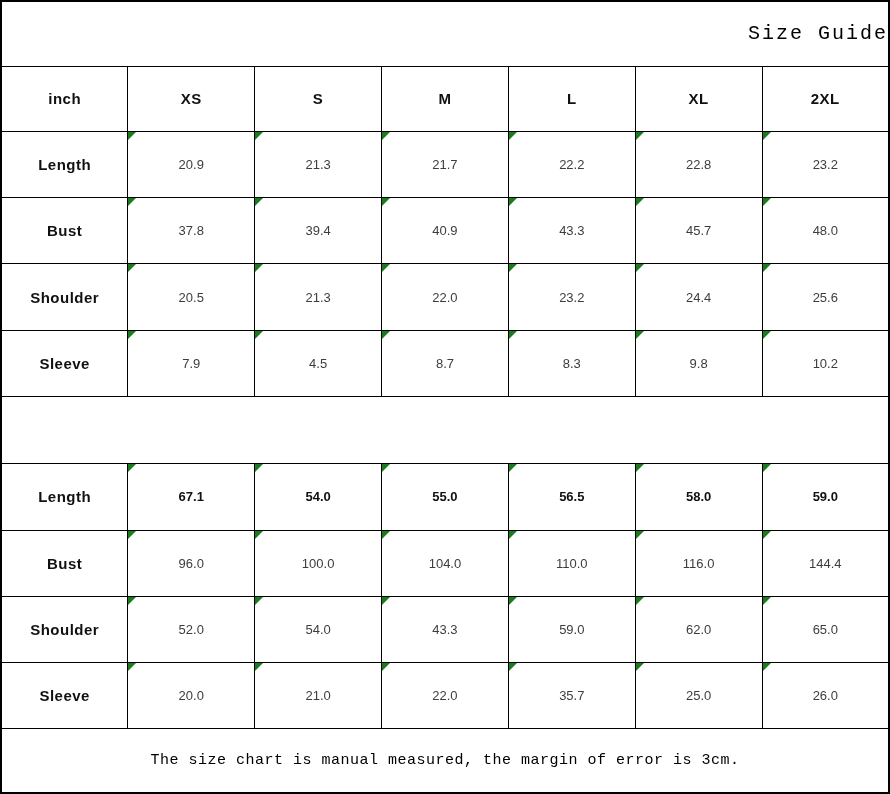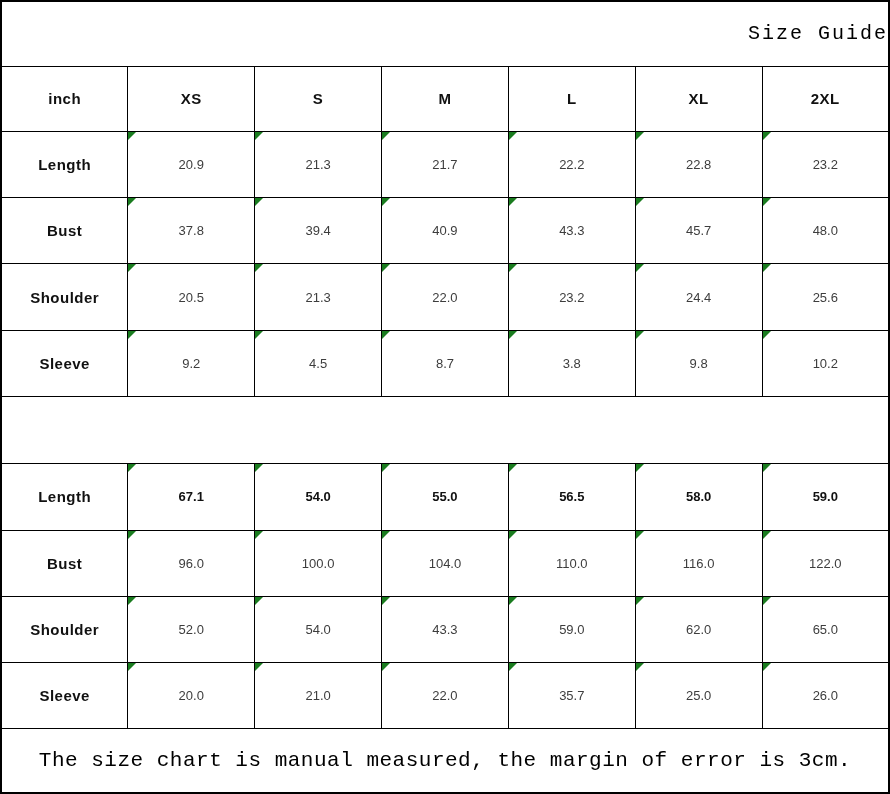--- a/index.html
+++ b/index.html
@@ -45,21 +45,21 @@
   .bold-row .value-cell{font-weight:bold;color:var(--header-text);}
   .marker{
     position:absolute;top:0;left:0;width:0;height:0;
     border-top:8px solid var(--marker);
     border-right:8px solid transparent;
   }
   .spacer-row td{height:62px;}
   .footer-row td{
     height:59px;
     font-family:"Liberation Mono","DejaVu Sans Mono",monospace;
-    font-size:21px;color:#000;letter-spacing:0.5px;
+    font-size:15px;color:#000;letter-spacing:0.5px;
   }
 </style>
 </head>
 <body>
 
 <div class="page">
   <table class="size-guide">
     <tbody id="table-body">
       <tr class="title-row">
         <td colspan="7">Size Guide</td>
@@ -95,24 +95,24 @@
           <td class="label-cell">Shoulder</td>
           <td class="value-cell"><span class="marker"></span><span>20.5</span></td>
           <td class="value-cell"><span class="marker"></span><span>21.3</span></td>
           <td class="value-cell"><span class="marker"></span><span>22.0</span></td>
           <td class="value-cell"><span class="marker"></span><span>23.2</span></td>
           <td class="value-cell"><span class="marker"></span><span>24.4</span></td>
           <td class="value-cell"><span class="marker"></span><span>25.6</span></td>
         </tr>
         <tr class="data-row">
           <td class="label-cell">Sleeve</td>
-          <td class="value-cell"><span class="marker"></span><span>9.2</span></td>
+          <td class="value-cell"><span class="marker"></span><span>7.9</span></td>
           <td class="value-cell"><span class="marker"></span><span>4.5</span></td>
           <td class="value-cell"><span class="marker"></span><span>8.7</span></td>
-          <td class="value-cell"><span class="marker"></span><span>3.8</span></td>
+          <td class="value-cell"><span class="marker"></span><span>8.3</span></td>
           <td class="value-cell"><span class="marker"></span><span>9.8</span></td>
           <td class="value-cell"><span class="marker"></span><span>10.2</span></td>
         </tr>
         <tr class="spacer-row">
           <td colspan="7"></td>
         </tr>
         <tr class="data-row bold-row">
           <td class="label-cell">Length</td>
           <td class="value-cell"><span class="marker"></span><span>67.1</span></td>
           <td class="value-cell"><span class="marker"></span><span>54.0</span></td>
@@ -121,21 +121,21 @@
           <td class="value-cell"><span class="marker"></span><span>58.0</span></td>
           <td class="value-cell"><span class="marker"></span><span>59.0</span></td>
         </tr>
         <tr class="data-row">
           <td class="label-cell">Bust</td>
           <td class="value-cell"><span class="marker"></span><span>96.0</span></td>
           <td class="value-cell"><span class="marker"></span><span>100.0</span></td>
           <td class="value-cell"><span class="marker"></span><span>104.0</span></td>
           <td class="value-cell"><span class="marker"></span><span>110.0</span></td>
           <td class="value-cell"><span class="marker"></span><span>116.0</span></td>
-          <td class="value-cell"><span class="marker"></span><span>122.0</span></td>
+          <td class="value-cell"><span class="marker"></span><span>144.4</span></td>
         </tr>
         <tr class="data-row">
           <td class="label-cell">Shoulder</td>
           <td class="value-cell"><span class="marker"></span><span>52.0</span></td>
           <td class="value-cell"><span class="marker"></span><span>54.0</span></td>
           <td class="value-cell"><span class="marker"></span><span>43.3</span></td>
           <td class="value-cell"><span class="marker"></span><span>59.0</span></td>
           <td class="value-cell"><span class="marker"></span><span>62.0</span></td>
           <td class="value-cell"><span class="marker"></span><span>65.0</span></td>
         </tr>

